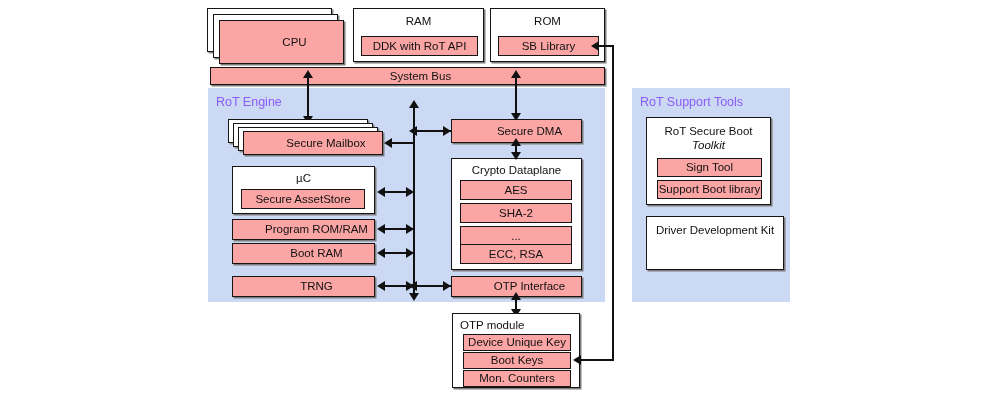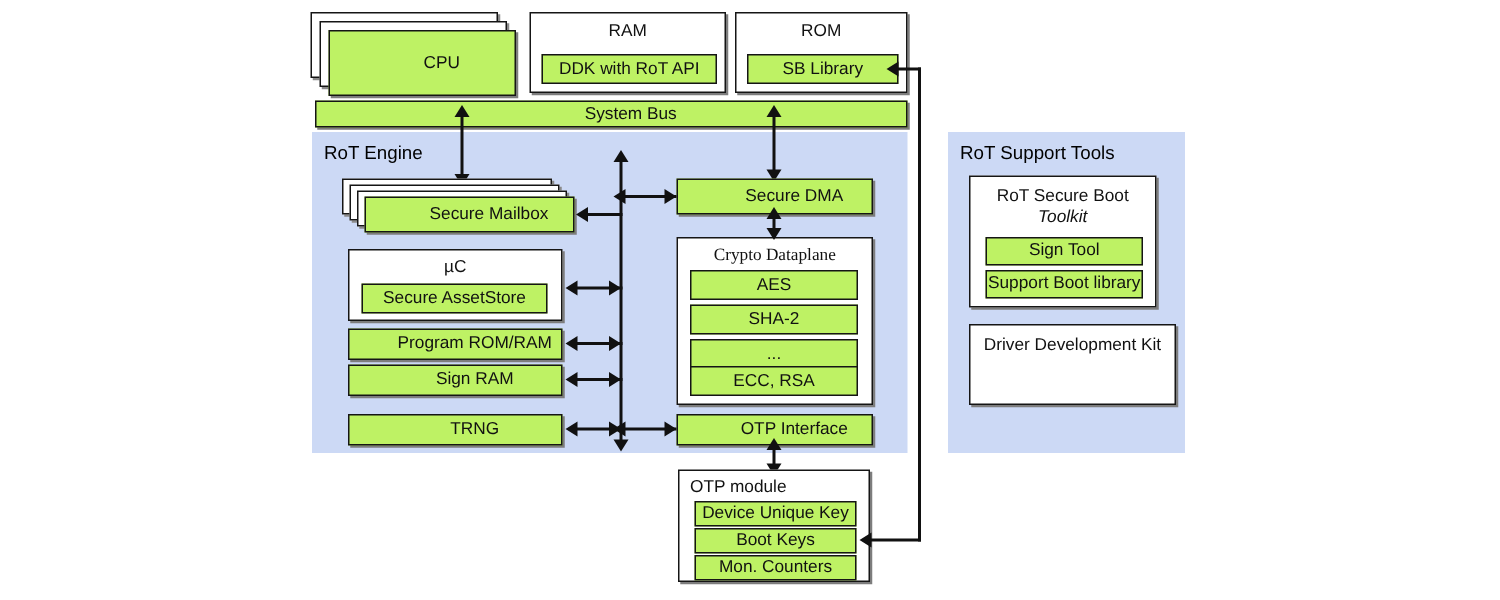--- a/index.html
+++ b/index.html
@@ -20,29 +20,29 @@
   }
 
   
   .region {
     position: absolute;
     background: #ccd9f5;
   }
   .region-label {
     position: absolute;
     font-size: 12.5px;
-    color: #000000;
+    color: #8b5cf6;
     white-space: nowrap;
   }
 
   
   .box {
     position: absolute;
     box-sizing: border-box;
-    background: #bef264;
+    background: #fca5a5;
     border: 1.6px solid #151515;
     display: flex;
     align-items: center;
     justify-content: center;
     font-size: 11.5px;
     color: #111111;
     text-align: center;
     line-height: 1.25;
   }
   .box.shadow {
@@ -173,33 +173,33 @@
     <div class="box" style="left:8px; top:22px; width:124px; height:20px;">
       <span>Secure AssetStore</span>
     </div>
   </div>
 
   <div class="box shadow" style="left:232px; top:219px; width:143px; height:21px;">
     <span>Program ROM/RAM</span>
   </div>
 
   <div class="box shadow" style="left:232px; top:243px; width:143px; height:21px;">
-    <span>Sign RAM</span>
+    <span>Boot RAM</span>
   </div>
 
   <div class="box shadow" style="left:232px; top:276px; width:143px; height:21px;">
     <span>TRNG</span>
   </div>
 
   <div class="box shadow" style="left:451px; top:119px; width:131px; height:24px;">
     <span>Secure DMA</span>
   </div>
 
   <div class="box titled shadow" style="left:451px; top:158px; width:131px; height:112px;">
-    <div class="title" style="top:5px;font-family:Liberation Serif, serif;">Crypto Dataplane</div>
+    <div class="title" style="top:5px;">Crypto Dataplane</div>
     <div class="box" style="left:8px; top:21px; width:112px; height:20px;">
       <span>AES</span>
     </div>
     <div class="box" style="left:8px; top:44px; width:112px; height:20px;">
       <span>SHA-2</span>
     </div>
     <div class="box" style="left:8px; top:67px; width:112px; height:20px;">
       <span>...</span>
     </div>
     <div class="box" style="left:8px; top:85px; width:112px; height:20px;">

